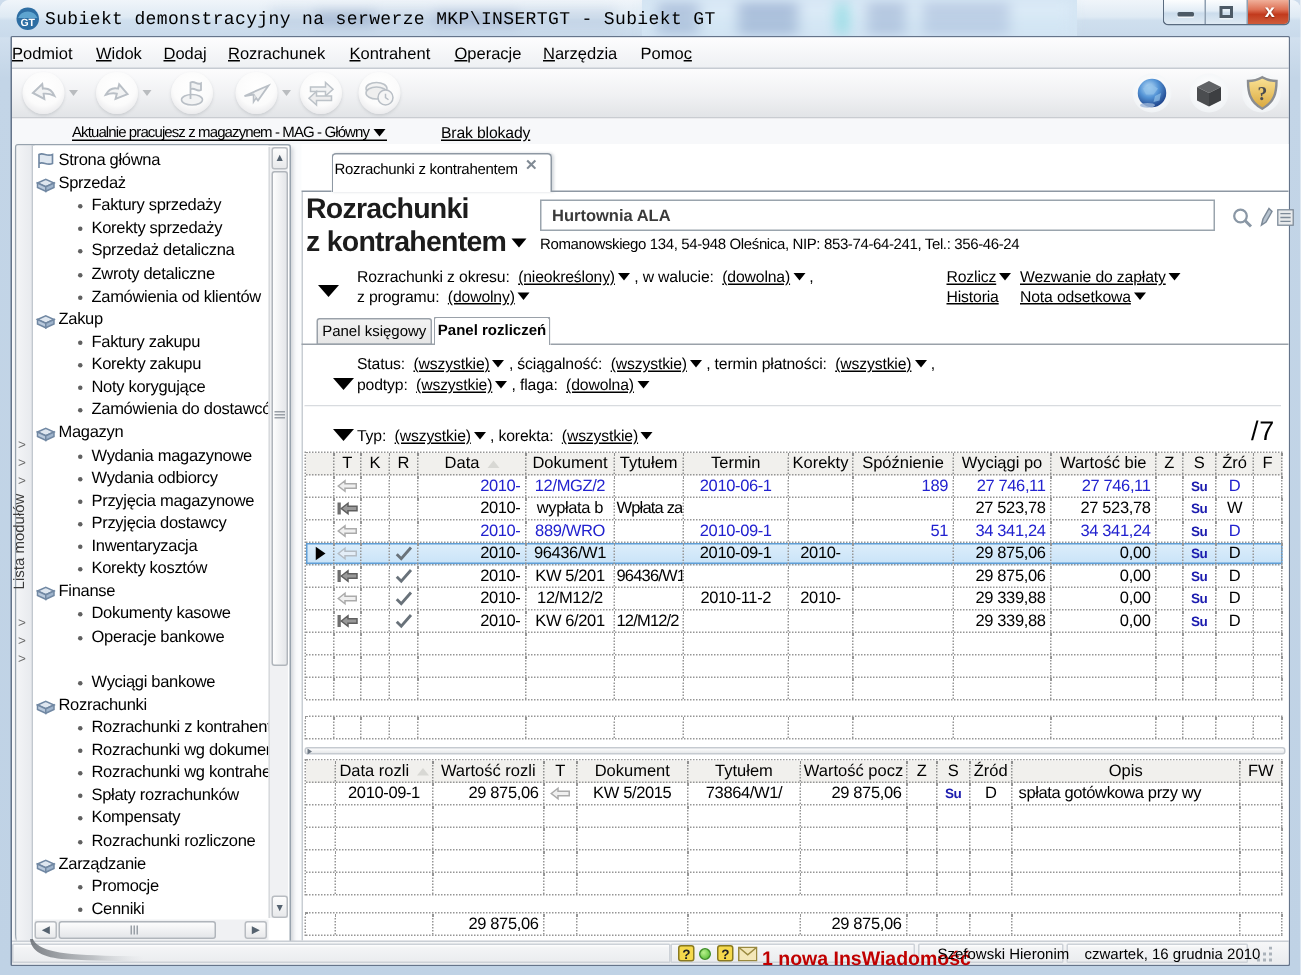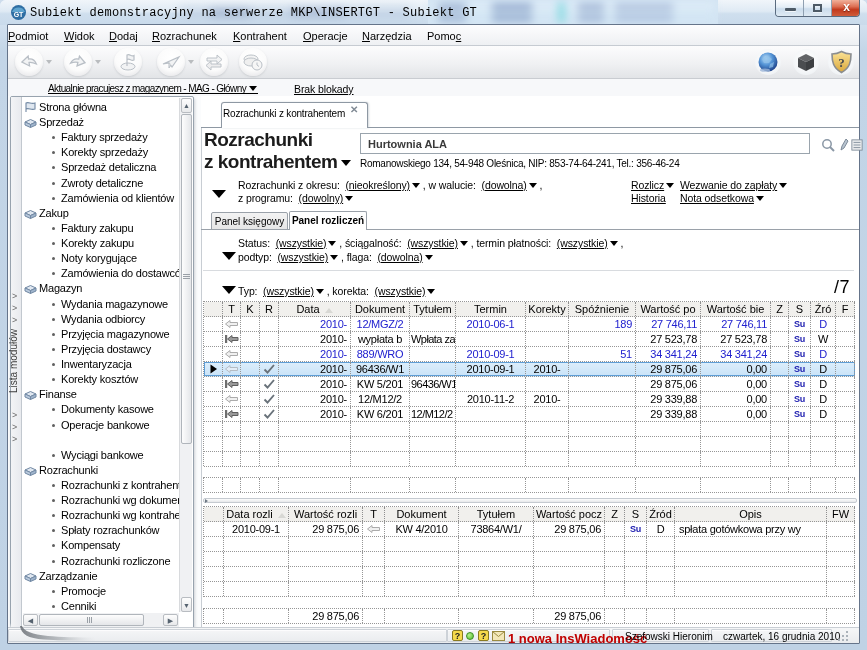--- a/index.html
+++ b/index.html
@@ -403,21 +403,21 @@
 <div class="hcel" style="width:19px;"></div>
 <div class="hcel" style="width:18px;">T</div>
 <div class="hcel" style="width:19px;">K</div>
 <div class="hcel" style="width:19px;">R</div>
 <div class="hcel" style="width:72px;">Data<span style="display:inline-block;width:0;height:0;border-left:4px solid transparent;border-right:4px solid transparent;border-bottom:5px solid #d8d8d4;margin-left:5px;"></span></div>
 <div class="hcel" style="width:59px;">Dokument</div>
 <div class="hcel" style="width:46px;">Tytułem</div>
 <div class="hcel" style="width:70px;">Termin</div>
 <div class="hcel" style="width:43px;">Korekty</div>
 <div class="hcel" style="width:67px;">Spóźnienie</div>
-<div class="hcel" style="width:65px;">Wartość po</div>
+<div class="hcel" style="width:65px;">Wyciągi po</div>
 <div class="hcel" style="width:70px;">Wartość bie</div>
 <div class="hcel" style="width:18px;">Z</div>
 <div class="hcel" style="width:22px;">S</div>
 <div class="hcel" style="width:25px;">Źró</div>
 <div class="hcel" style="width:19px;">F</div>
 </div>
 <div class="row" style="top:15px;">
       <div class="cell ctr" style="width:19px;"></div>
       <div class="cell ctr" style="width:18px;"><svg width="15" height="10" viewBox="0 0 15 10" style="margin-top:2px;">
           <path d="M1.5 5 L6 1.5 L6 3.5 L13.5 3.5 L13.5 6.5 L6 6.5 L6 8.5 Z" fill="#f0f0f0" stroke="#ababab" stroke-width="1"></path>
@@ -664,21 +664,21 @@
 <div class="hcel" style="width:152px;">Opis</div>
 <div class="hcel" style="width:28px;">FW</div>
 </div>
 <div class="row" style="top:15px;">
 <div class="cell " style="width:20px;"></div>
 <div class="cell ctr" style="width:65px;">2010-09-1</div>
 <div class="cell num" style="width:74px;">29 875,06</div>
 <div class="cell ctr" style="width:22px;"><svg width="15" height="10" viewBox="0 0 15 10" style="margin-top:2px;">
           <path d="M1.5 5 L6 1.5 L6 3.5 L13.5 3.5 L13.5 6.5 L6 6.5 L6 8.5 Z" fill="#f0f0f0" stroke="#ababab" stroke-width="1"></path>
         </svg></div>
-<div class="cell ctr" style="width:74px;">KW 4/2010</div>
+<div class="cell ctr" style="width:74px;">KW 5/2015</div>
 <div class="cell ctr" style="width:75px;">73864/W1/</div>
 <div class="cell num" style="width:71px;">29 875,06</div>
 <div class="cell " style="width:20px;"></div>
 <div class="cell ctr su" style="width:22px;">Su</div>
 <div class="cell ctr" style="width:28px;">D</div>
 <div class="cell " style="width:152px;padding-left:4px;">spłata gotówkowa przy wy</div>
 <div class="cell " style="width:28px;"></div>
 </div>
 <div class="row" style="top:30px;">
 <div class="cell" style="width:20px;"></div>

